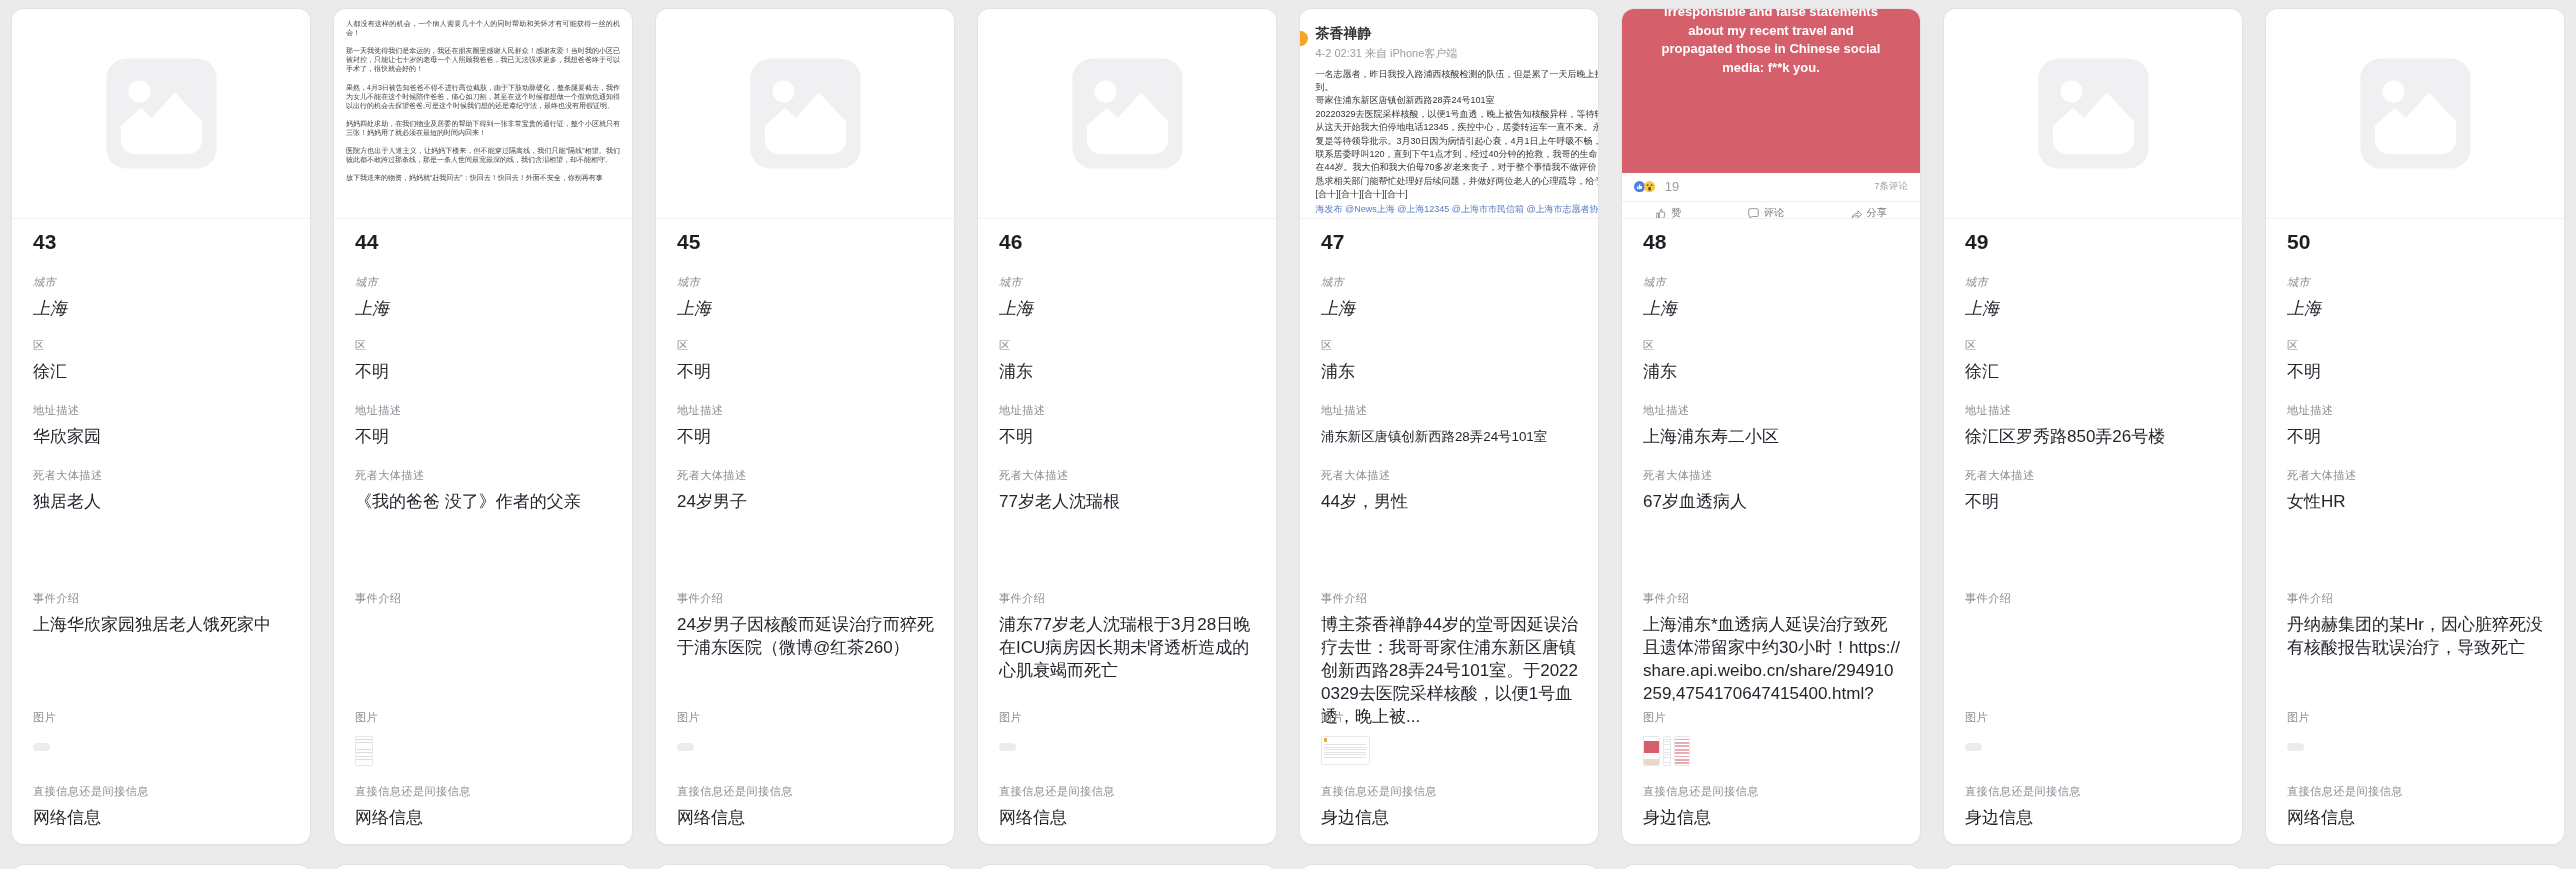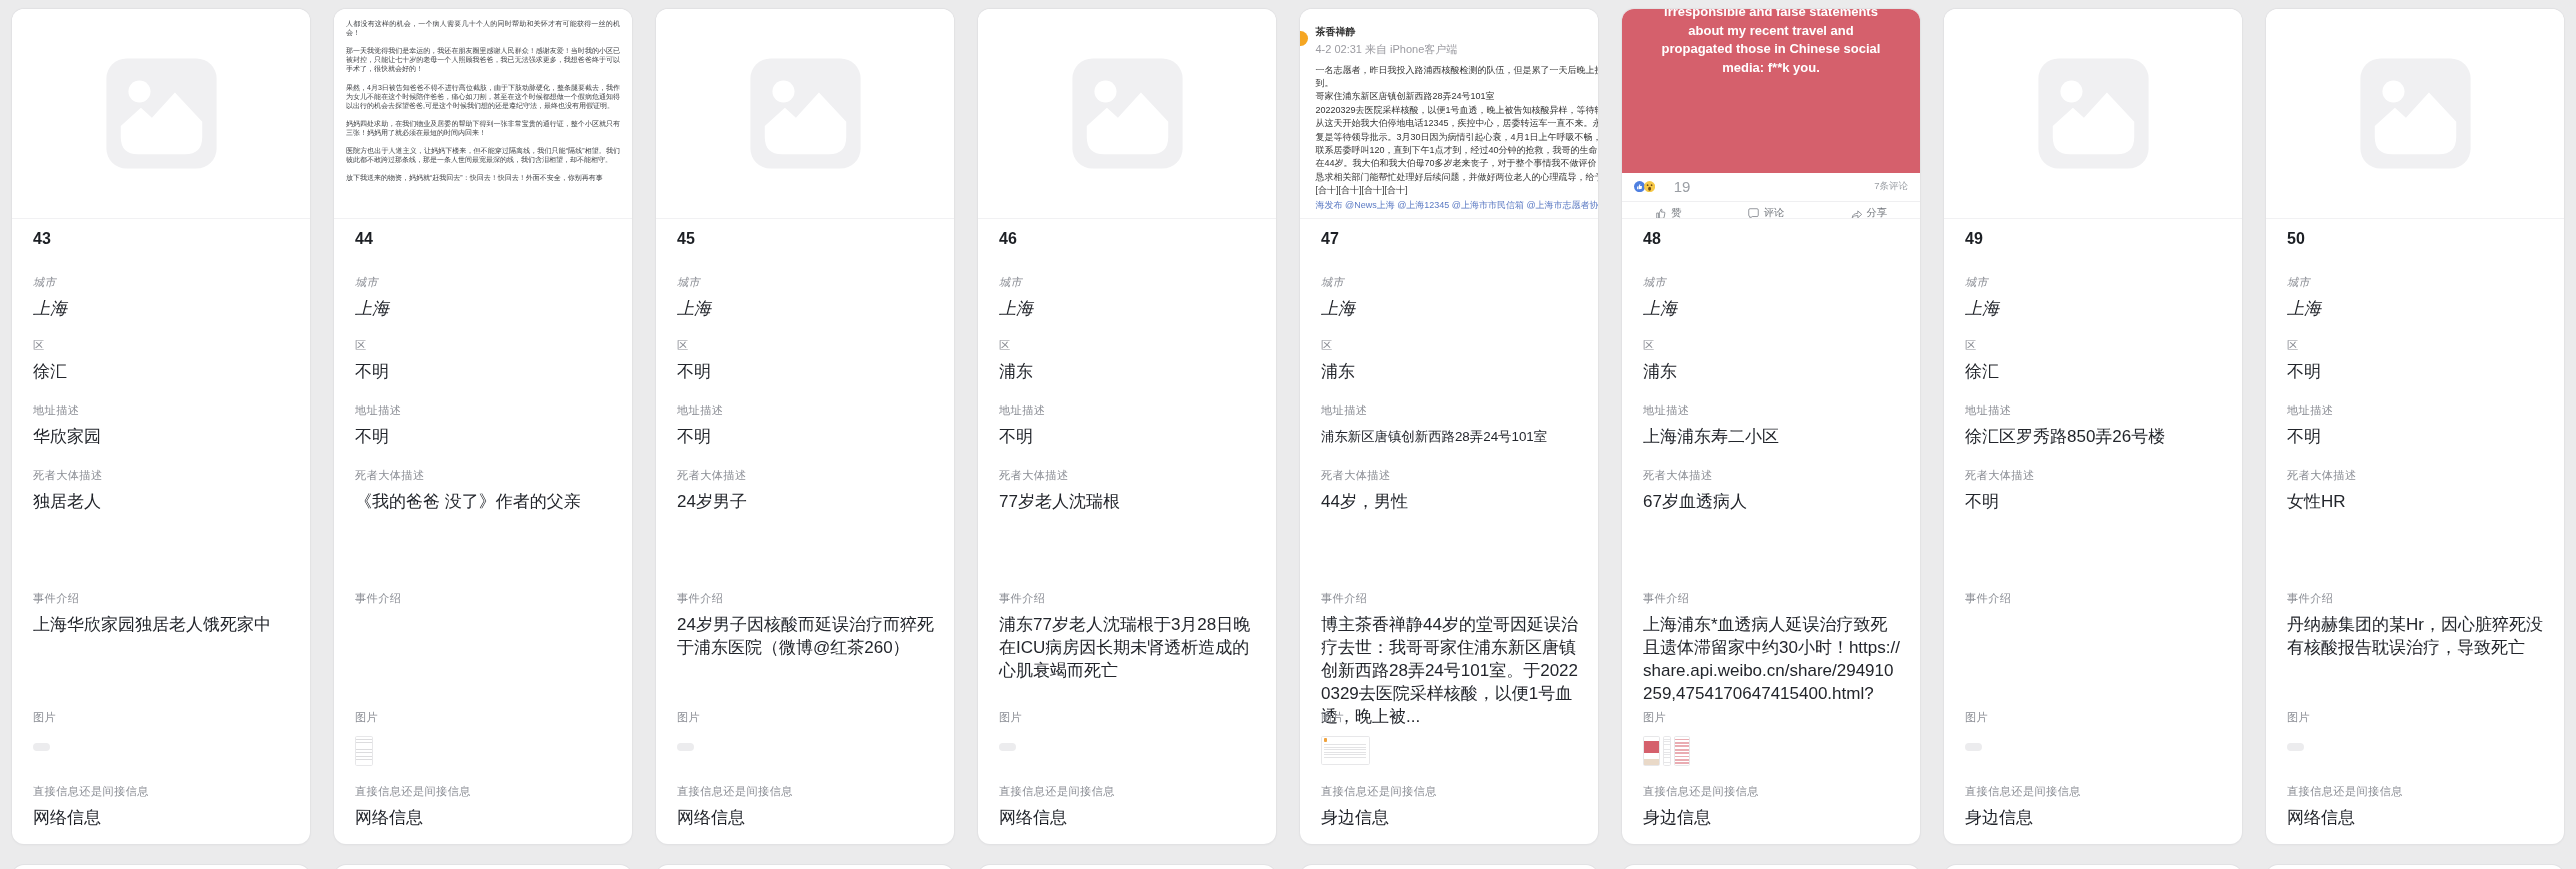--- a/index.html
+++ b/index.html
@@ -18,21 +18,21 @@
   .card-next{
     width:298px;height:17px;margin-top:21px;background:#fff;border-radius:12px 12px 0 0;
     box-shadow:0 0 0 0.9px #e2e2e4;flex:0 0 auto;
   }
   .card-top{
     position:absolute;top:0;left:0;width:298px;height:209px;
     border-bottom:0.9px solid #f1f1f3;overflow:hidden;background:#fff;
   }
   .card-top.ph{display:flex;align-items:center;justify-content:center;}
   
-  .num{position:absolute;left:21px;top:221px;font-size:16px;font-weight:700;color:#1c1f24;}
+  .num{position:absolute;left:21px;top:221px;font-size:21px;font-weight:700;color:#1c1f24;}
   .field{position:absolute;left:21px;width:259px;}
   .label{font-size:11.2px;color:#8b8e95;letter-spacing:0.4px;}
   .value{margin-top:7.8px;font-size:17px;color:#22252b;line-height:23px;word-break:break-all;}
   .value.small{font-size:13.4px;}
   .f-city{top:266px;font-style:italic;} .f-district{top:329px;} .f-address{top:394px;}
   .f-deceased{top:459px;} .f-event{top:582px;} .f-image{top:701px;} .f-source{top:775px;}
   
   .thumb-wrap{margin-top:11.2px;display:flex;gap:3.4px;align-items:flex-start;}
   .thumb-pill{width:17px;height:7.8px;background:#ececee;border-radius:3.9px;margin-top:7px;}
   .thumb-doc{width:16.4px;height:28.4px;border:0.9px solid #e7e7e9;border-radius:1.7px;
@@ -50,29 +50,29 @@
   
   .ph-svg{display:block;}
   
   .essay{
     padding:10.3px 12px;font-size:7px;line-height:9.1px;color:#3f4145;
     white-space:pre-line;text-align:justify;
   }
   
   .weibo{position:relative;padding:16.4px 0 0 15.5px;}
   .w-avatar{position:absolute;left:-7.8px;top:22.4px;width:15.5px;height:15.5px;border-radius:50%;background:#f5a623;}
-  .w-name{font-size:10px;font-weight:700;color:#333;}
+  .w-name{font-size:14px;font-weight:700;color:#333;}
   .w-meta{margin-top:2.6px;font-size:11px;color:#9b9ba1;}
   .w-body{margin-top:7px;width:326px;font-size:9px;line-height:13.4px;color:#333;white-space:pre-line;}
   .w-mentions{margin-top:1.7px;width:326px;font-size:9px;color:#5b7ac3;}
   
   .red-top{height:164px;background:#d5606c;display:flex;justify-content:center;overflow:hidden;}
   .red-text{width:236px;margin-top:-5.2px;color:#fff;font-weight:700;font-size:13px;line-height:18.5px;text-align:center;}
   .react-row{height:28.4px;display:flex;align-items:center;padding:0 12px;border-bottom:0.9px solid #efeff1;}
-  .react-count{margin-left:19px;font-size:15px;color:#9a9ea4;}
+  .react-count{margin-left:10px;font-size:13px;color:#9a9ea4;}
   .comment-count{margin-left:auto;font-size:9.5px;color:#9a9ea4;}
   .badge{display:inline-block;width:11.2px;height:11.2px;}
   .badge+.badge{margin-left:-1.7px;}
   .action-row{display:flex;justify-content:space-around;padding-top:4.3px;color:#73777d;font-size:10.3px;}
   .action{display:flex;align-items:center;gap:3.4px;}
 </style>
 </head>
 <body>
 
 <div class="board">

